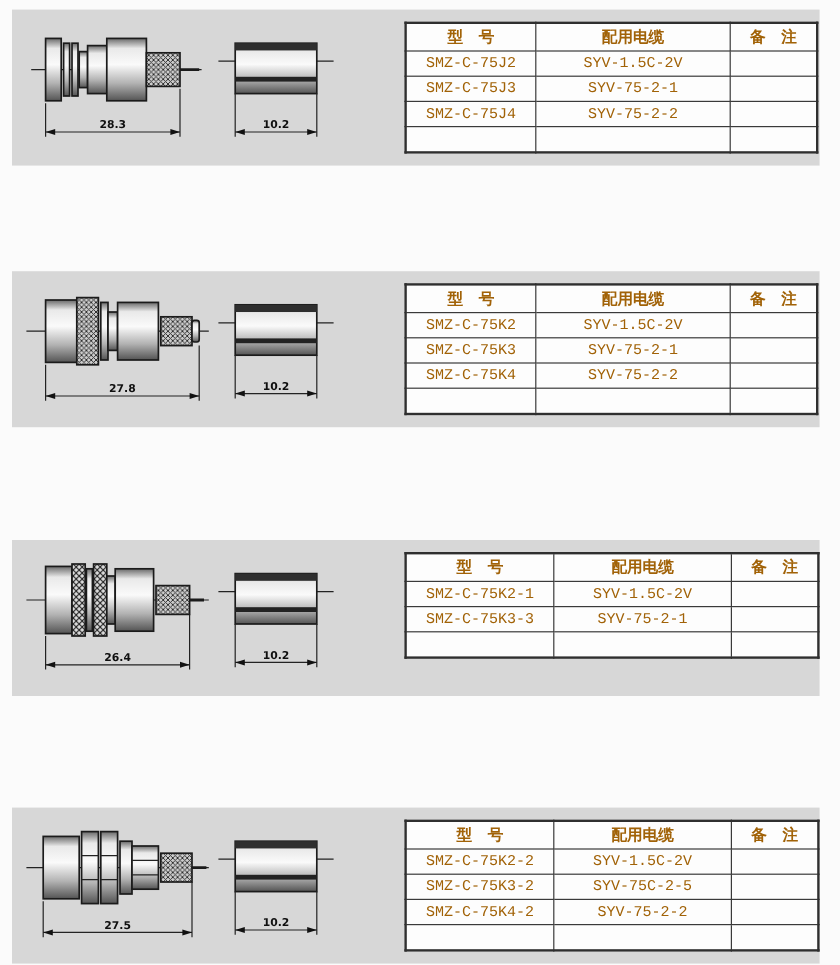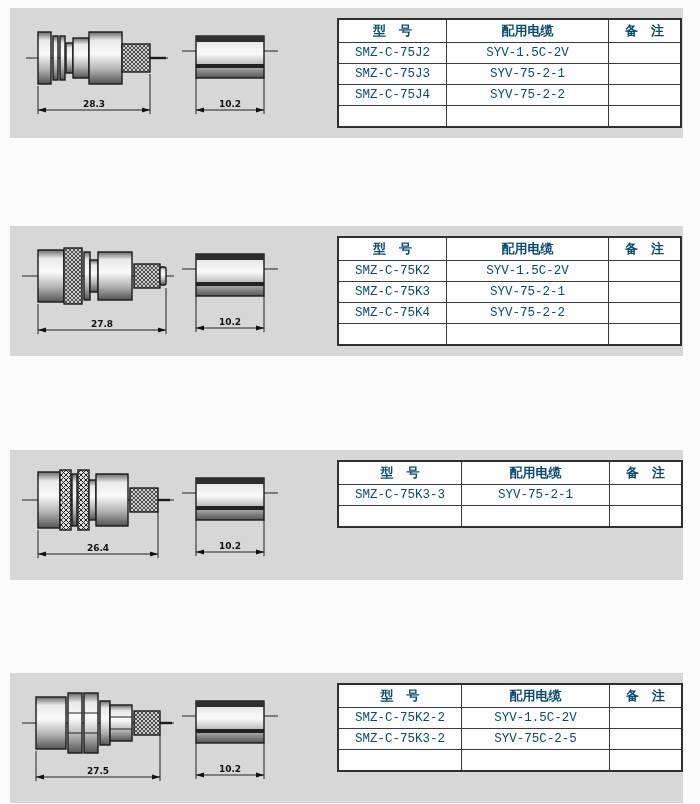--- a/index.html
+++ b/index.html
@@ -27,21 +27,21 @@
     background:#fdfdfd;
     border:2px solid #2f2f2f;
   }
   table.spec col.c-model  { width:107px; }
   table.spec col.c-cable  { width:162px; }
   table.spec col.c-remark { width:53px; }
   table.spec th, table.spec td {
     border:1px solid #3a3a3a;
     height:20px; padding:0 16px;
     text-align:center; vertical-align:middle;
-    color:#0c4a6e;
+    color:#a16207;
     font-family:"Liberation Sans", sans-serif;
     white-space:nowrap; overflow:hidden;
   }
   table.spec th { font-size:13px; font-weight:bold; height:22px; }
   table.spec td { font-size:12.5px;font-family:Liberation Mono, monospace; }
   .part-stroke { stroke:#1b1b1b; stroke-width:1.4; }
   .thinline    { stroke:#222; stroke-width:1; }
 </style>
 </head>
 <body>
@@ -257,20 +257,25 @@
         <col class="c-cable">
         <col class="c-remark">
       </colgroup>
     <tbody>
         <tr>
       <th>型　号</th>
       <th>配用电缆</th>
       <th>备　注</th>
     </tr>
     <tr>
+      <td>SMZ-C-75K2-1</td>
+      <td>SYV-1.5C-2V</td>
+      <td></td>
+    </tr>
+    <tr>
       <td>SMZ-C-75K3-3</td>
       <td>SYV-75-2-1</td>
       <td></td>
     </tr>
     <tr>
       <td></td>
       <td></td>
       <td></td>
     </tr>
   </tbody>
@@ -336,19 +341,24 @@
       <td>SMZ-C-75K2-2</td>
       <td>SYV-1.5C-2V</td>
       <td></td>
     </tr>
     <tr>
       <td>SMZ-C-75K3-2</td>
       <td>SYV-75C-2-5</td>
       <td></td>
     </tr>
     <tr>
+      <td>SMZ-C-75K4-2</td>
+      <td>SYV-75-2-2</td>
+      <td></td>
+    </tr>
+    <tr>
       <td></td>
       <td></td>
       <td></td>
     </tr>
   </tbody>
     </table>
 </div>
 
 </body></html>

